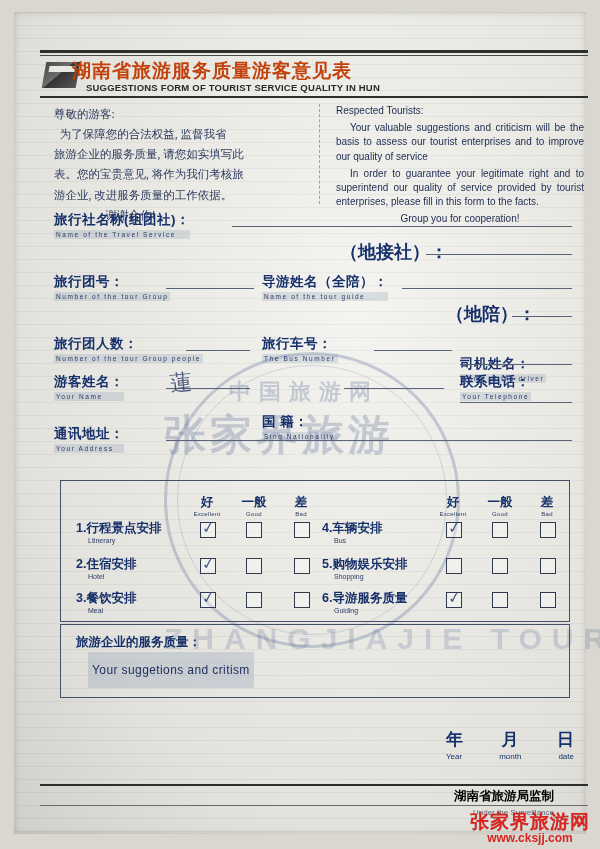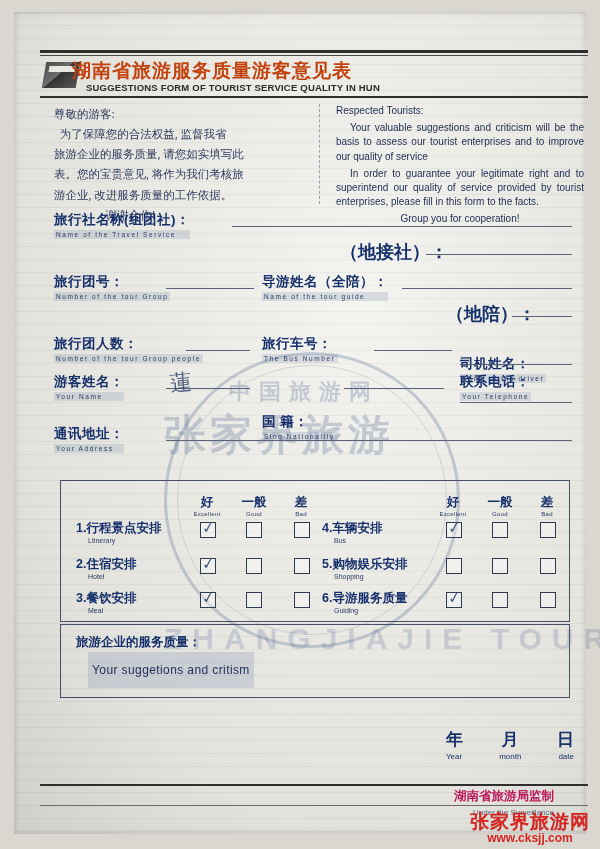--- a/index.html
+++ b/index.html
@@ -343,21 +343,21 @@
     width: 548px;
     height: 2px;
     background: #2e2e2e;
   }
   .ftr-cn {
     position: absolute;
     right: 32px;
     top: 776px;
     font-size: 12.5px;
     font-weight: bold;
-    color: #be185d;
+    color: #000000;
   }
   .ftr-en {
     position: absolute;
     right: 32px;
     top: 796px;
     font-size: 8px;
     color: #5a6478;
   }
   .ftr-rule2 {
     position: absolute;

